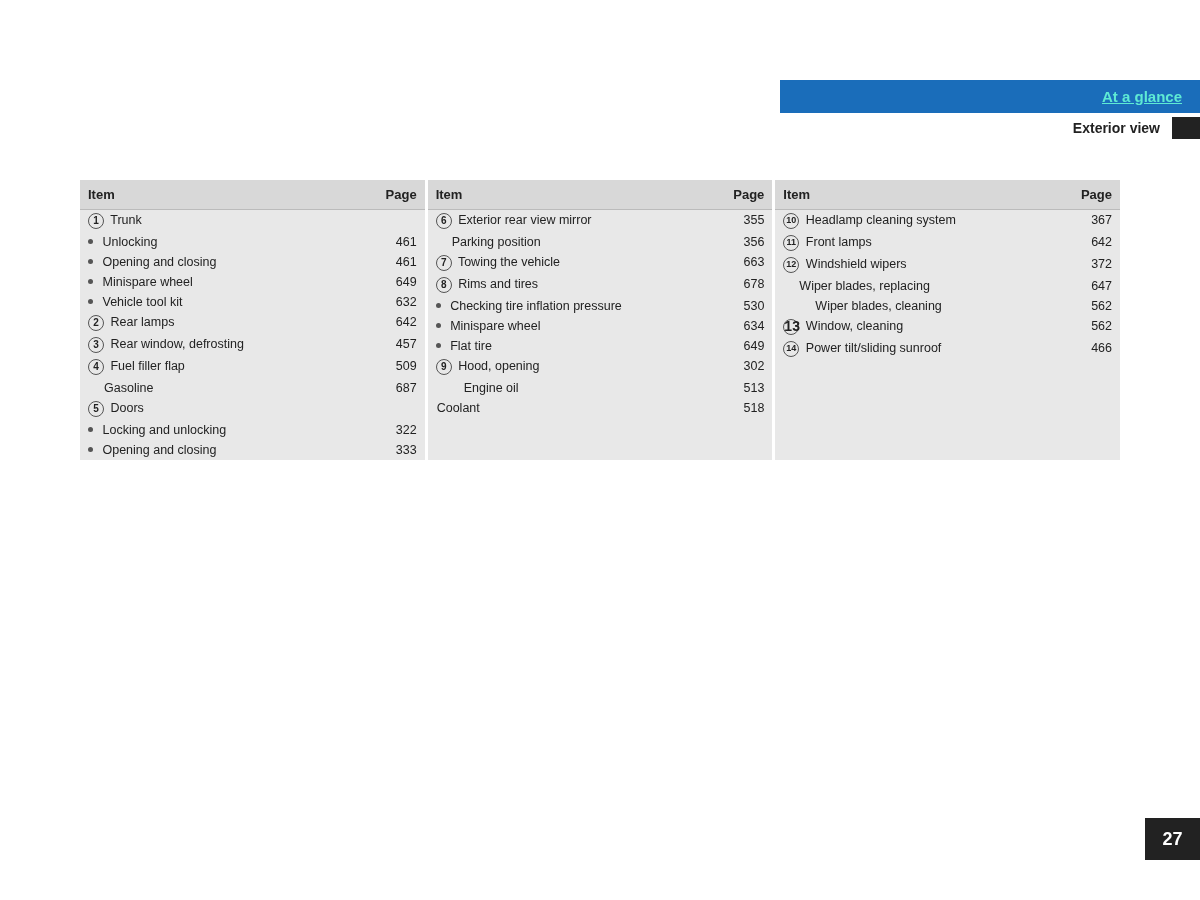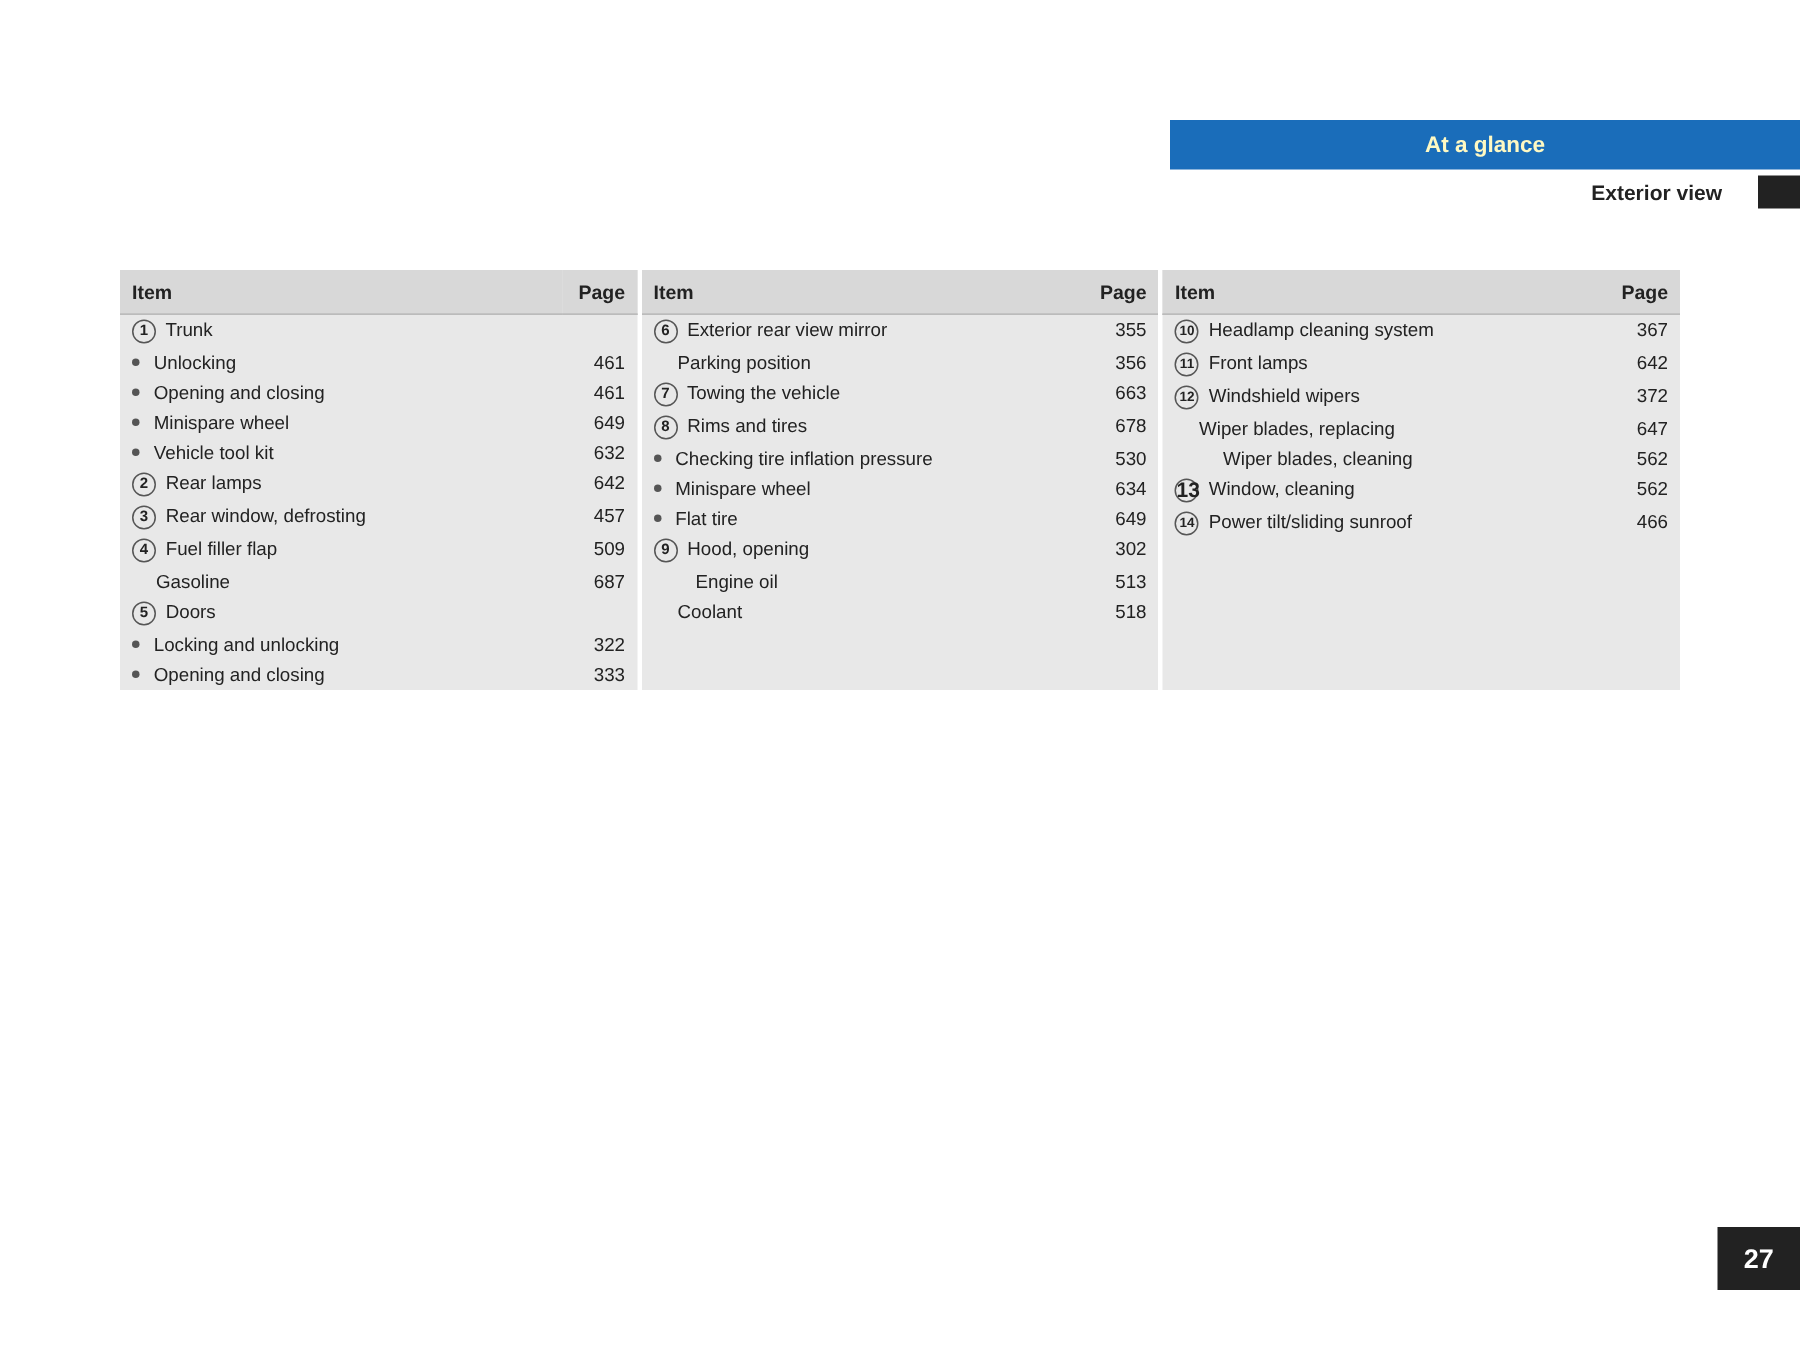--- a/index.html
+++ b/index.html
@@ -16,38 +16,39 @@
 
     
     .header-area {
       position: absolute;
       top: 80px;
       right: 0;
       width: 420px;
     }
     .at-a-glance-banner {
       background: #1a6dba;
-      color: #fef9c3;
+      color: #5eead4;
       font-weight: bold;
       font-size: 15px;
       padding: 8px 18px;
-      text-align: center;
+      text-align: right;
       display: block;
+      text-decoration: underline;
     }
     .exterior-view-row {
       display: flex;
       justify-content: flex-end;
       align-items: center;
       margin-top: 4px;
       padding-right: 0;
     }
     .exterior-view-label {
       font-weight: bold;
       font-size: 14px;
-      padding-right: 24px;
+      padding-right: 12px;
     }
     .exterior-view-block {
       width: 28px;
       height: 22px;
       background: #222;
       display: inline-block;
     }
 
     
     .main-content {
@@ -342,21 +343,21 @@
         </tr>
 
         <tr class="row-sub">
           <td class="col-item" style="padding-left: 36px;">
             <span>Engine oil</span>
           </td>
           <td class="col-page">513</td>
         </tr>
 
         <tr class="row-sub">
-          <td class="col-item" style="padding-left: 24px;">
+          <td class="col-item" style="padding-left: 9px;">
             <span>Coolant</span>
           </td>
           <td class="col-page">518</td>
         </tr>
       </tbody>
     </table>
   </div>
 
   <div class="ref-table">
     <table>

